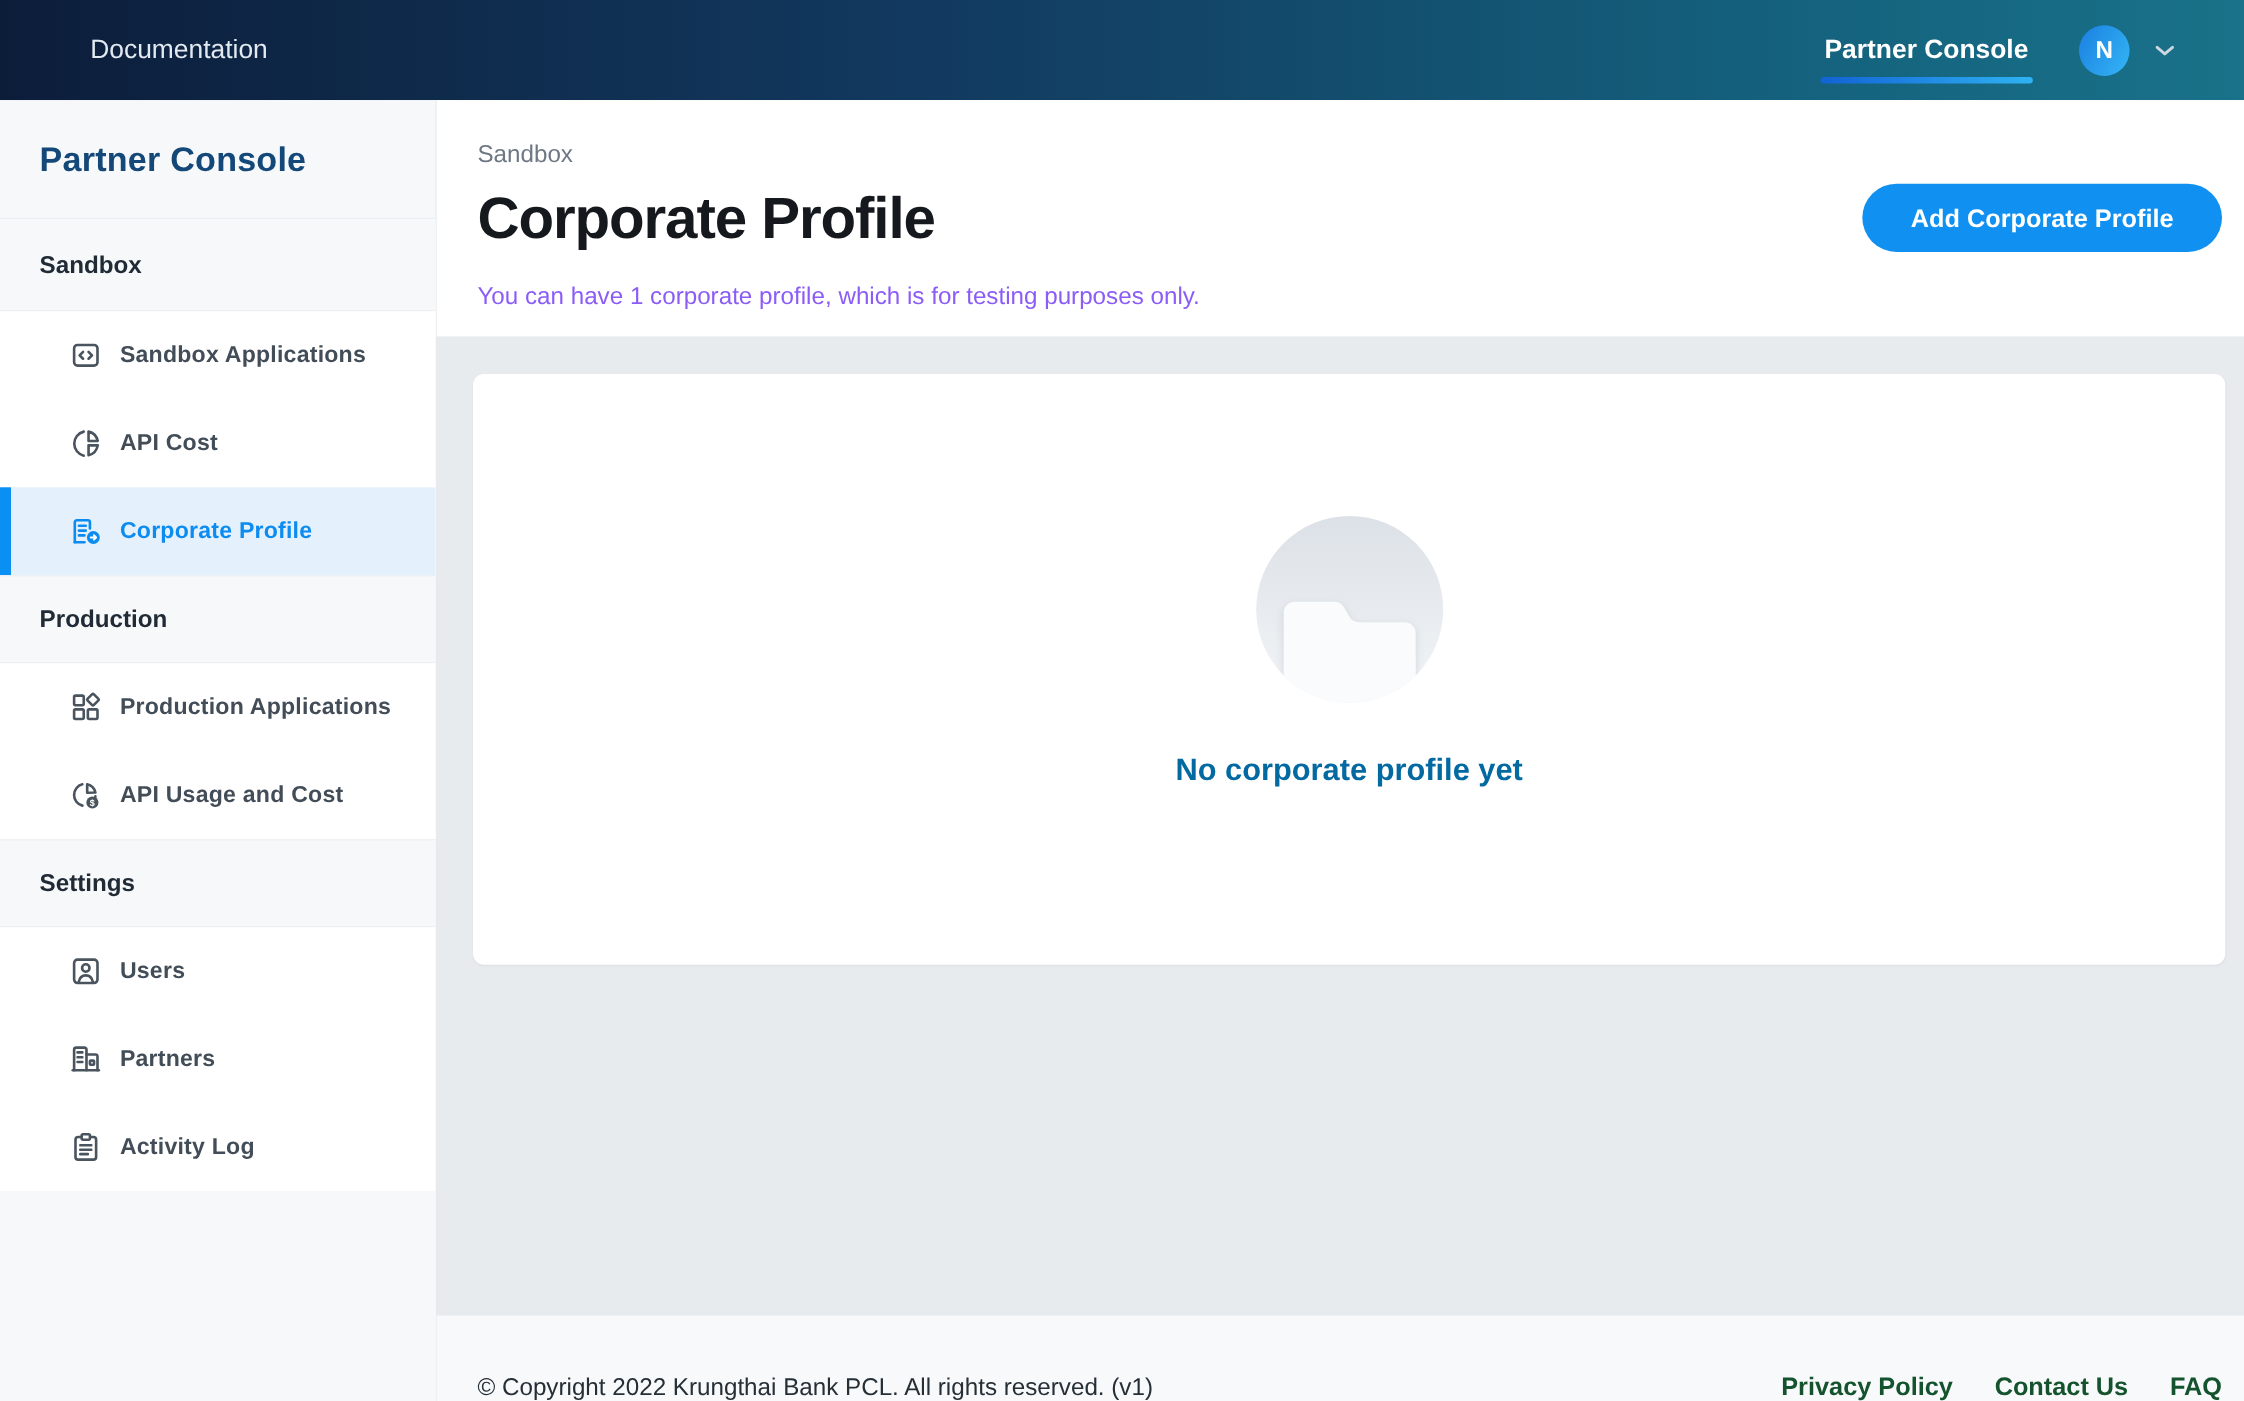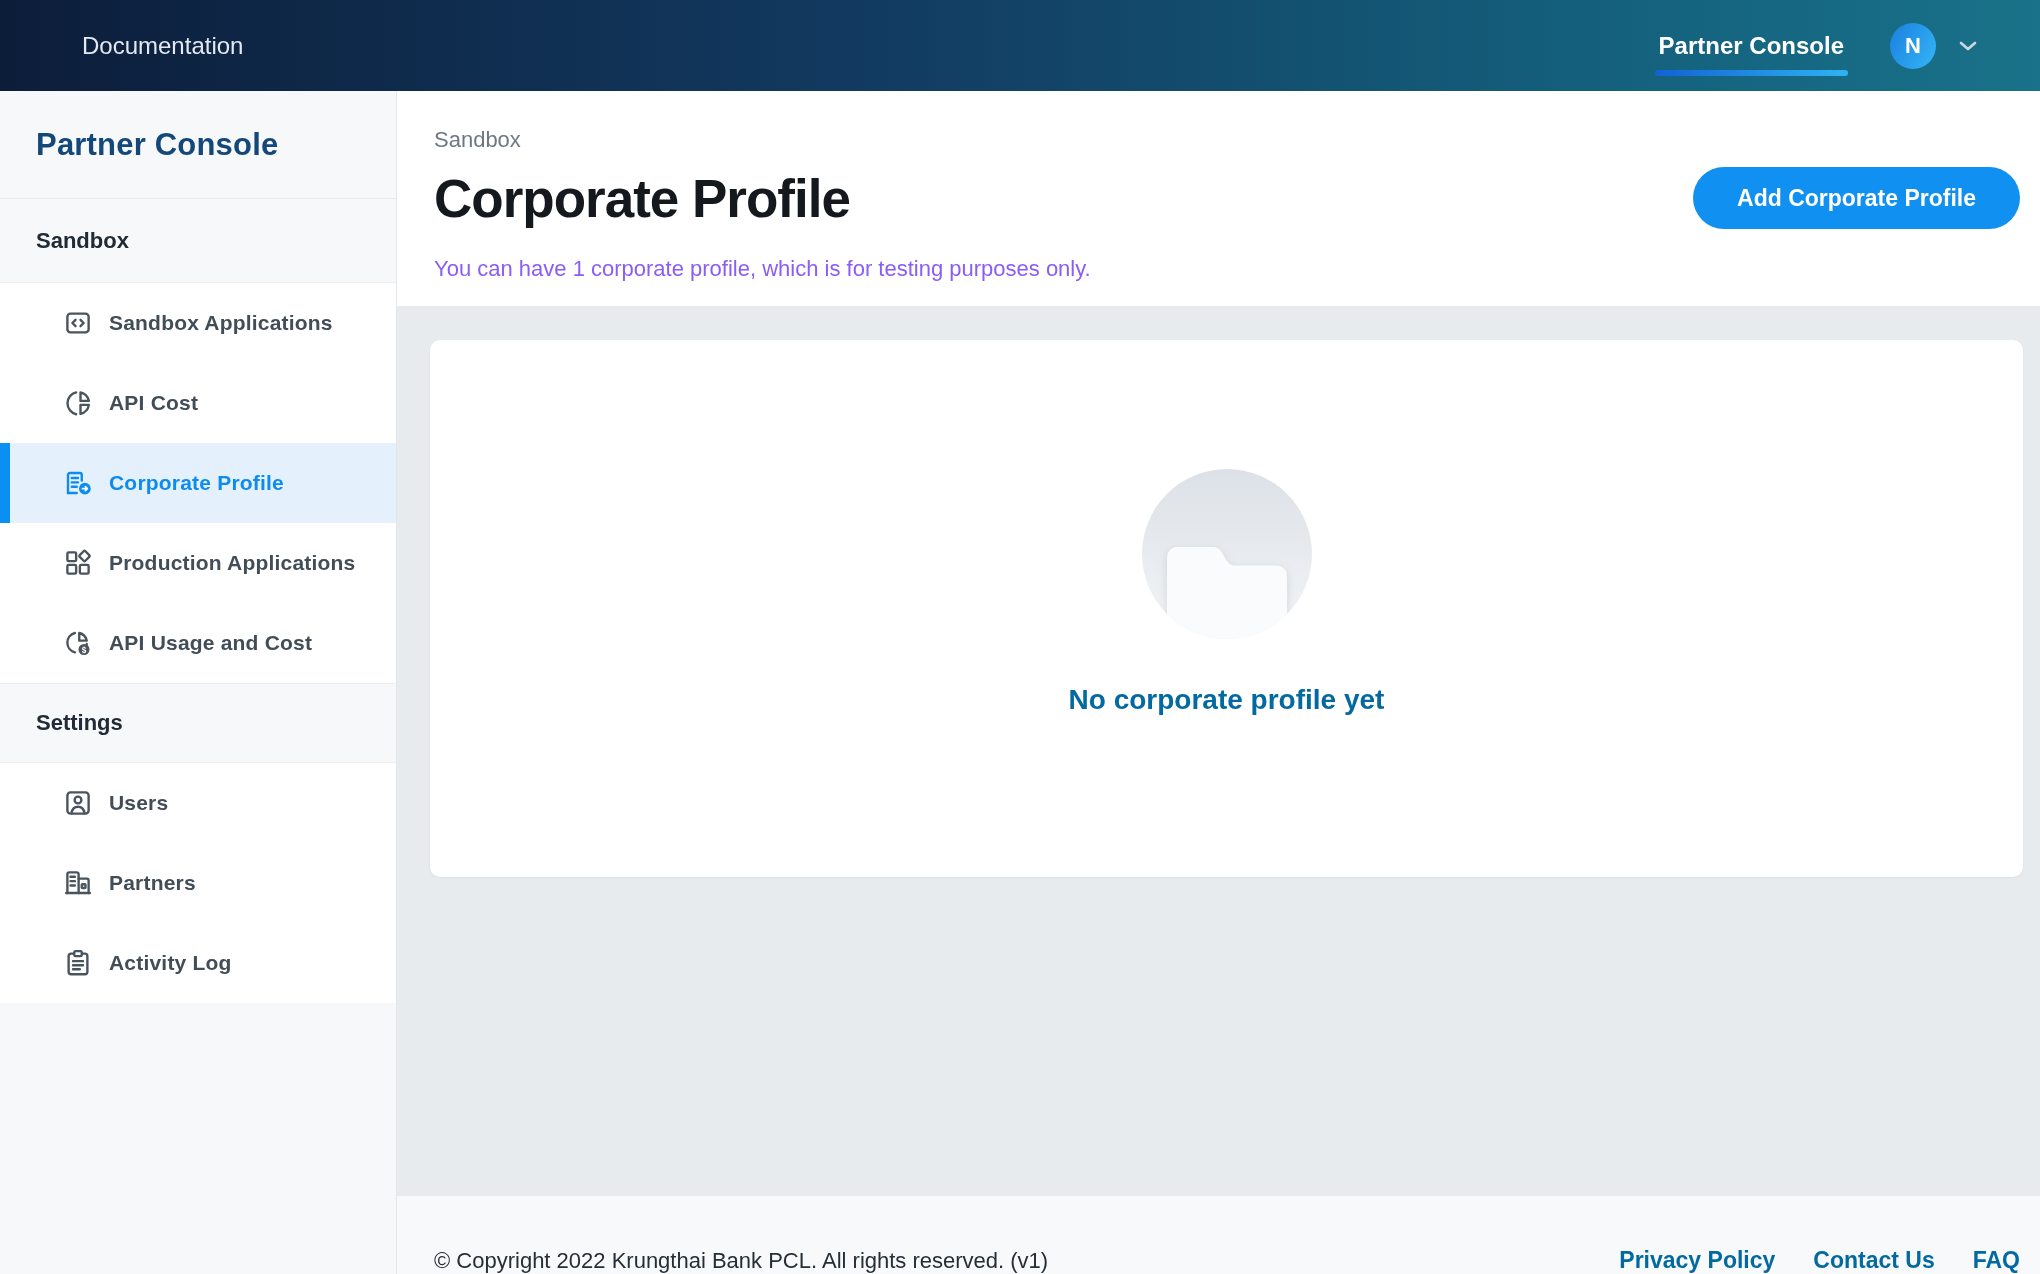--- a/index.html
+++ b/index.html
@@ -71,21 +71,21 @@
   .empty-circle svg { position:absolute; left:50%; top:64px; transform:translateX(-50%); }
   .empty-title { margin-top:45px; font-size:28px; font-weight:700; color:#0369a1; }
   .empty-body { margin-top:18px; font-size:23px; color:#49545f; }
   .empty-body b { font-weight:700; color:#3f4a55; }
 
   
   .footer { height:78px; flex:0 0 78px; background:#f7f9fa; display:flex; align-items:flex-end;
     padding:0 20px 0 37px; }
   .copyright { font-size:22px; color:#262e36; }
   .footer-links { margin-left:auto; display:flex; align-items:center; gap:38px; }
-  .footer-link { font-size:23px; font-weight:700; color:#0369a1; cursor:pointer; }
+  .footer-link { font-size:23px; font-weight:700; color:#14532d; cursor:pointer; }
 </style>
 </head>
 <body>
 
 <div class="app">
 
   <div class="navbar">
 
     <div class="nav-menu">
       <div class="nav-link">
@@ -153,20 +153,21 @@
                 <path d="M4 20h7"></path>
                 <path d="M7 8h5M7 11.5h5M7 15h4"></path>
               <circle cx="17.5" cy="16.5" r="4.7" fill="currentColor" stroke="none"></circle>
               <path d="M15.6 16.5h3.8M17.9 14.9l1.6 1.6-1.6 1.6" stroke="#ffffff" stroke-width="1.4"></path>
             </svg>
           </span>
           <span class="lbl">Corporate Profile</span>
         </div>
       </div>
 
+      <div class="side-section-header mid">Production</div>
       <div class="side-items">
         <div class="side-item">
           <span class="icon">
             <svg viewBox="0 0 24 24" fill="none" stroke="currentColor" stroke-width="1.9" stroke-linecap="round" stroke-linejoin="round">
                 <rect x="3.5" y="3.5" width="7" height="7" rx="1"></rect>
                 <rect x="3.5" y="13.5" width="7" height="7" rx="1"></rect>
                 <rect x="13.5" y="13.5" width="7" height="7" rx="1"></rect>
                 <rect x="14" y="3.2" width="6.4" height="6.4" rx="1" transform="rotate(45 17.2 6.4)"></rect>
               </svg>
           </span>

